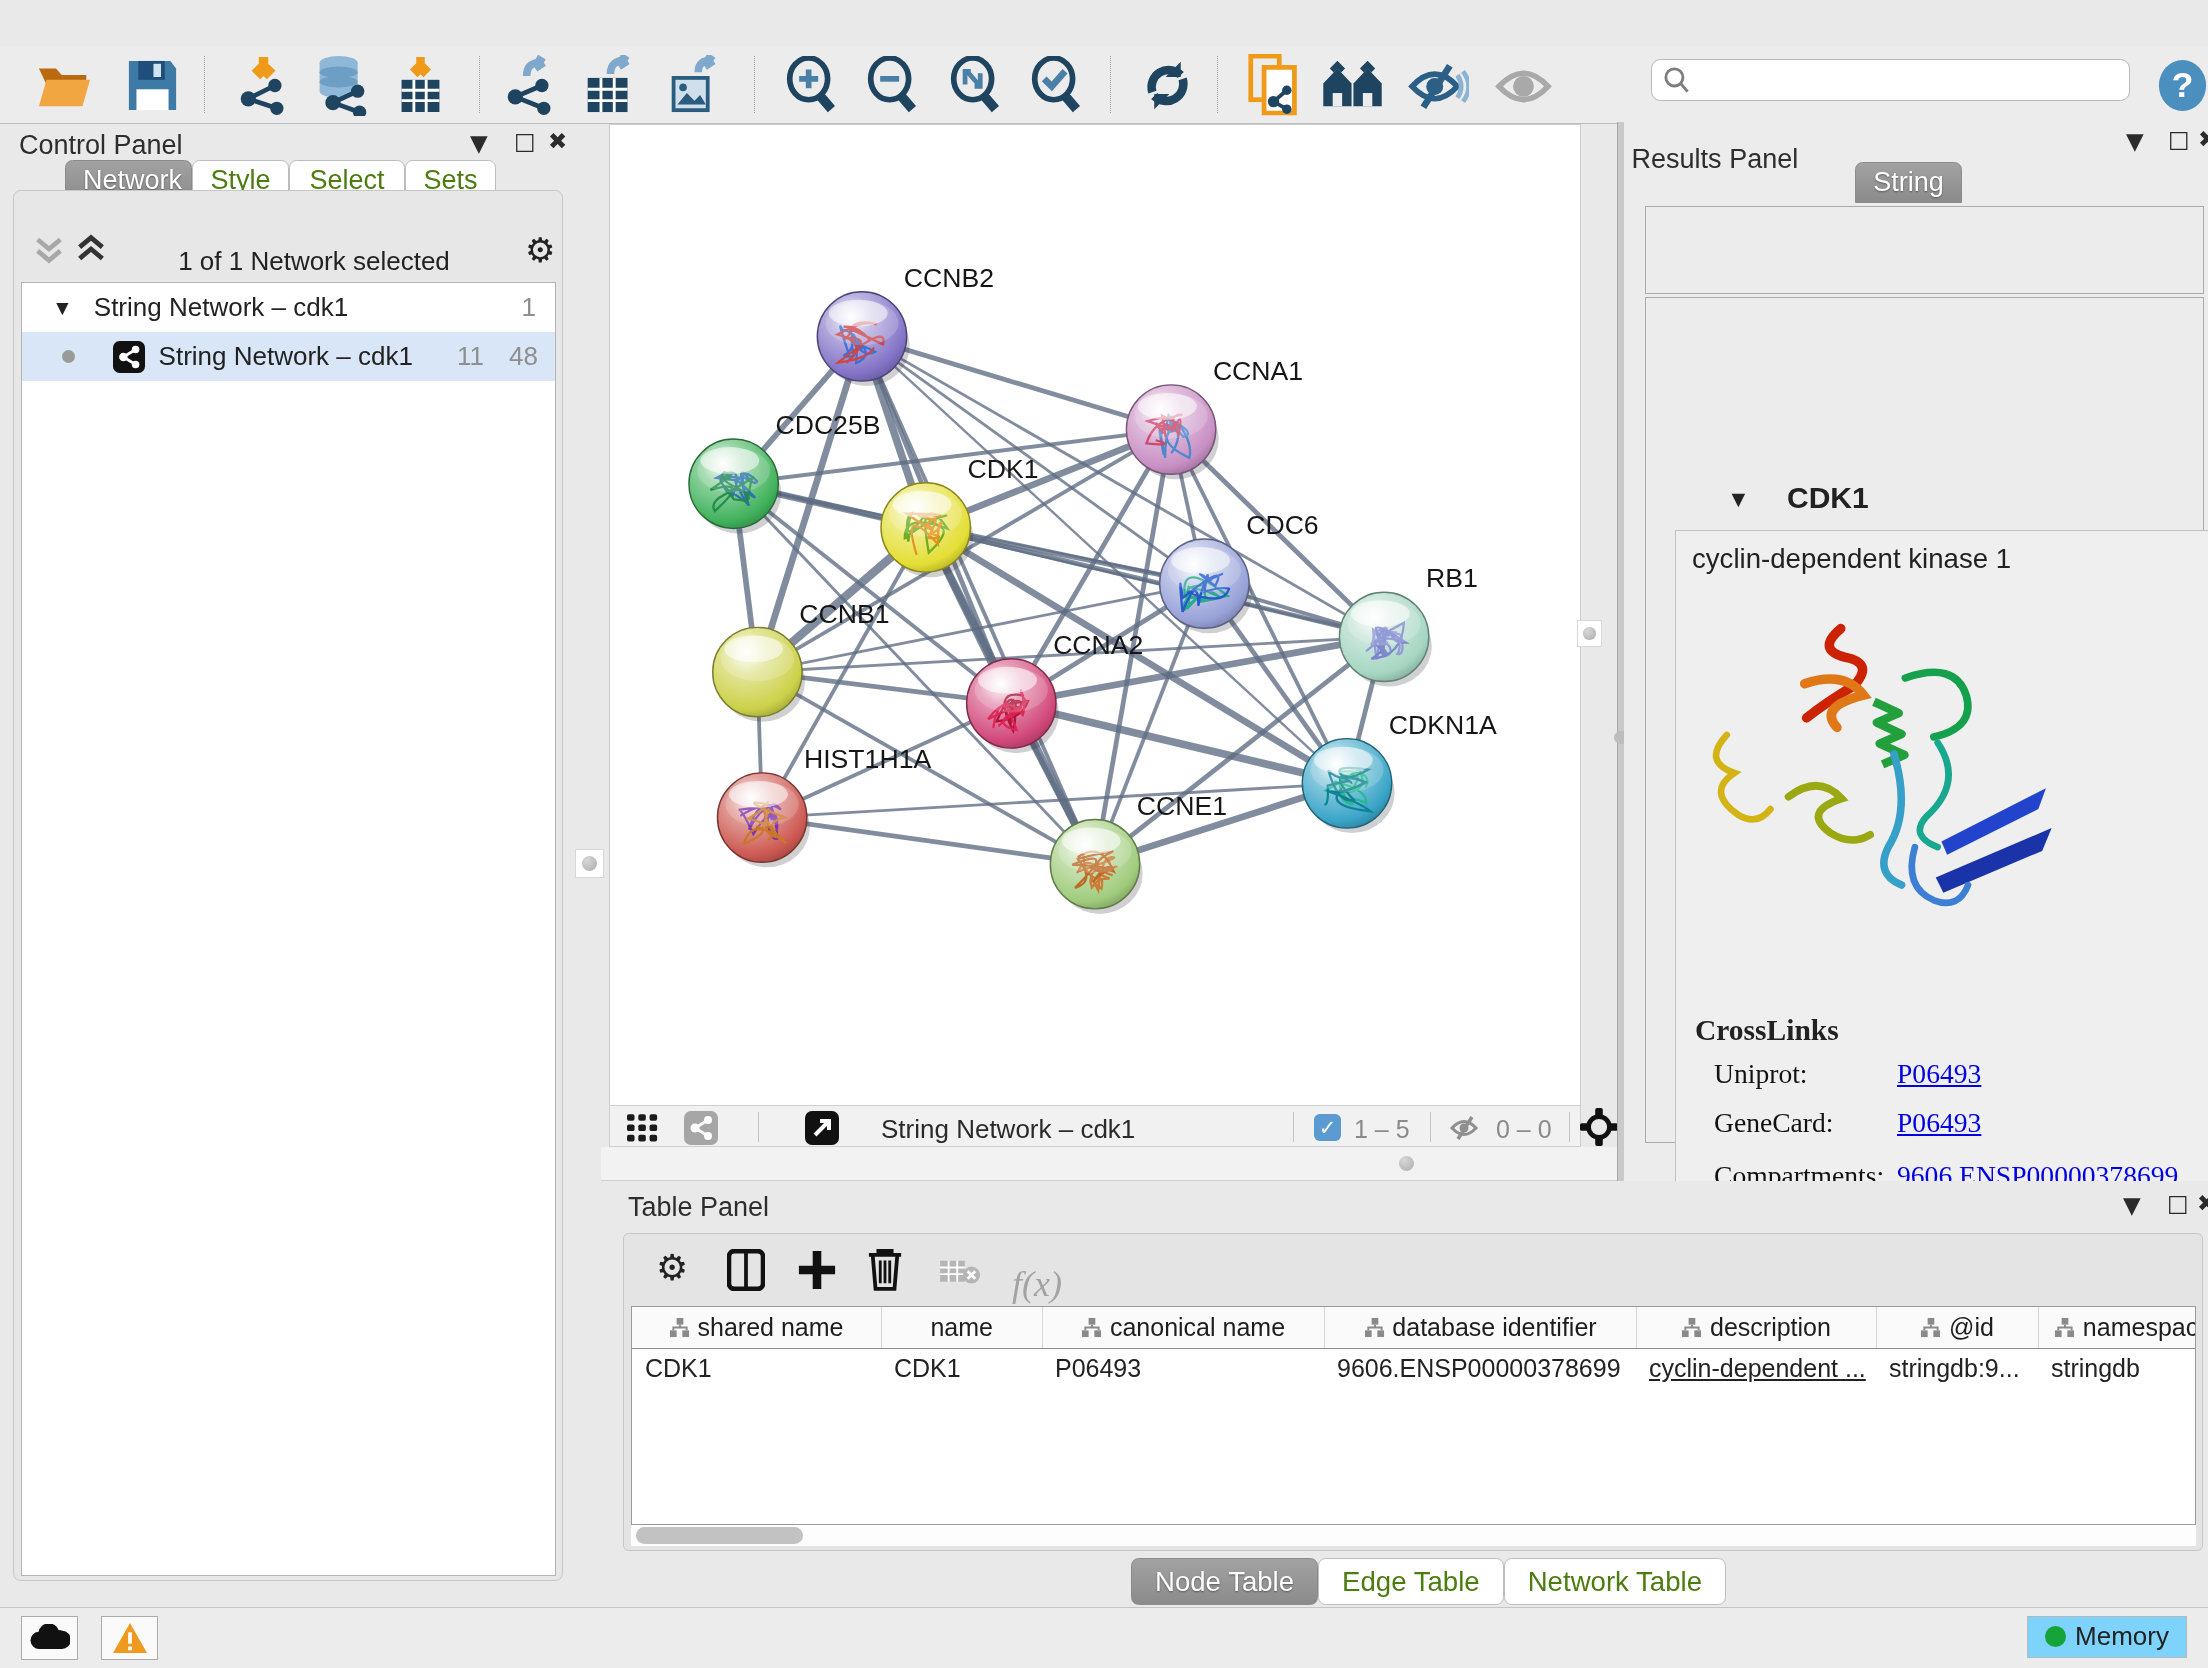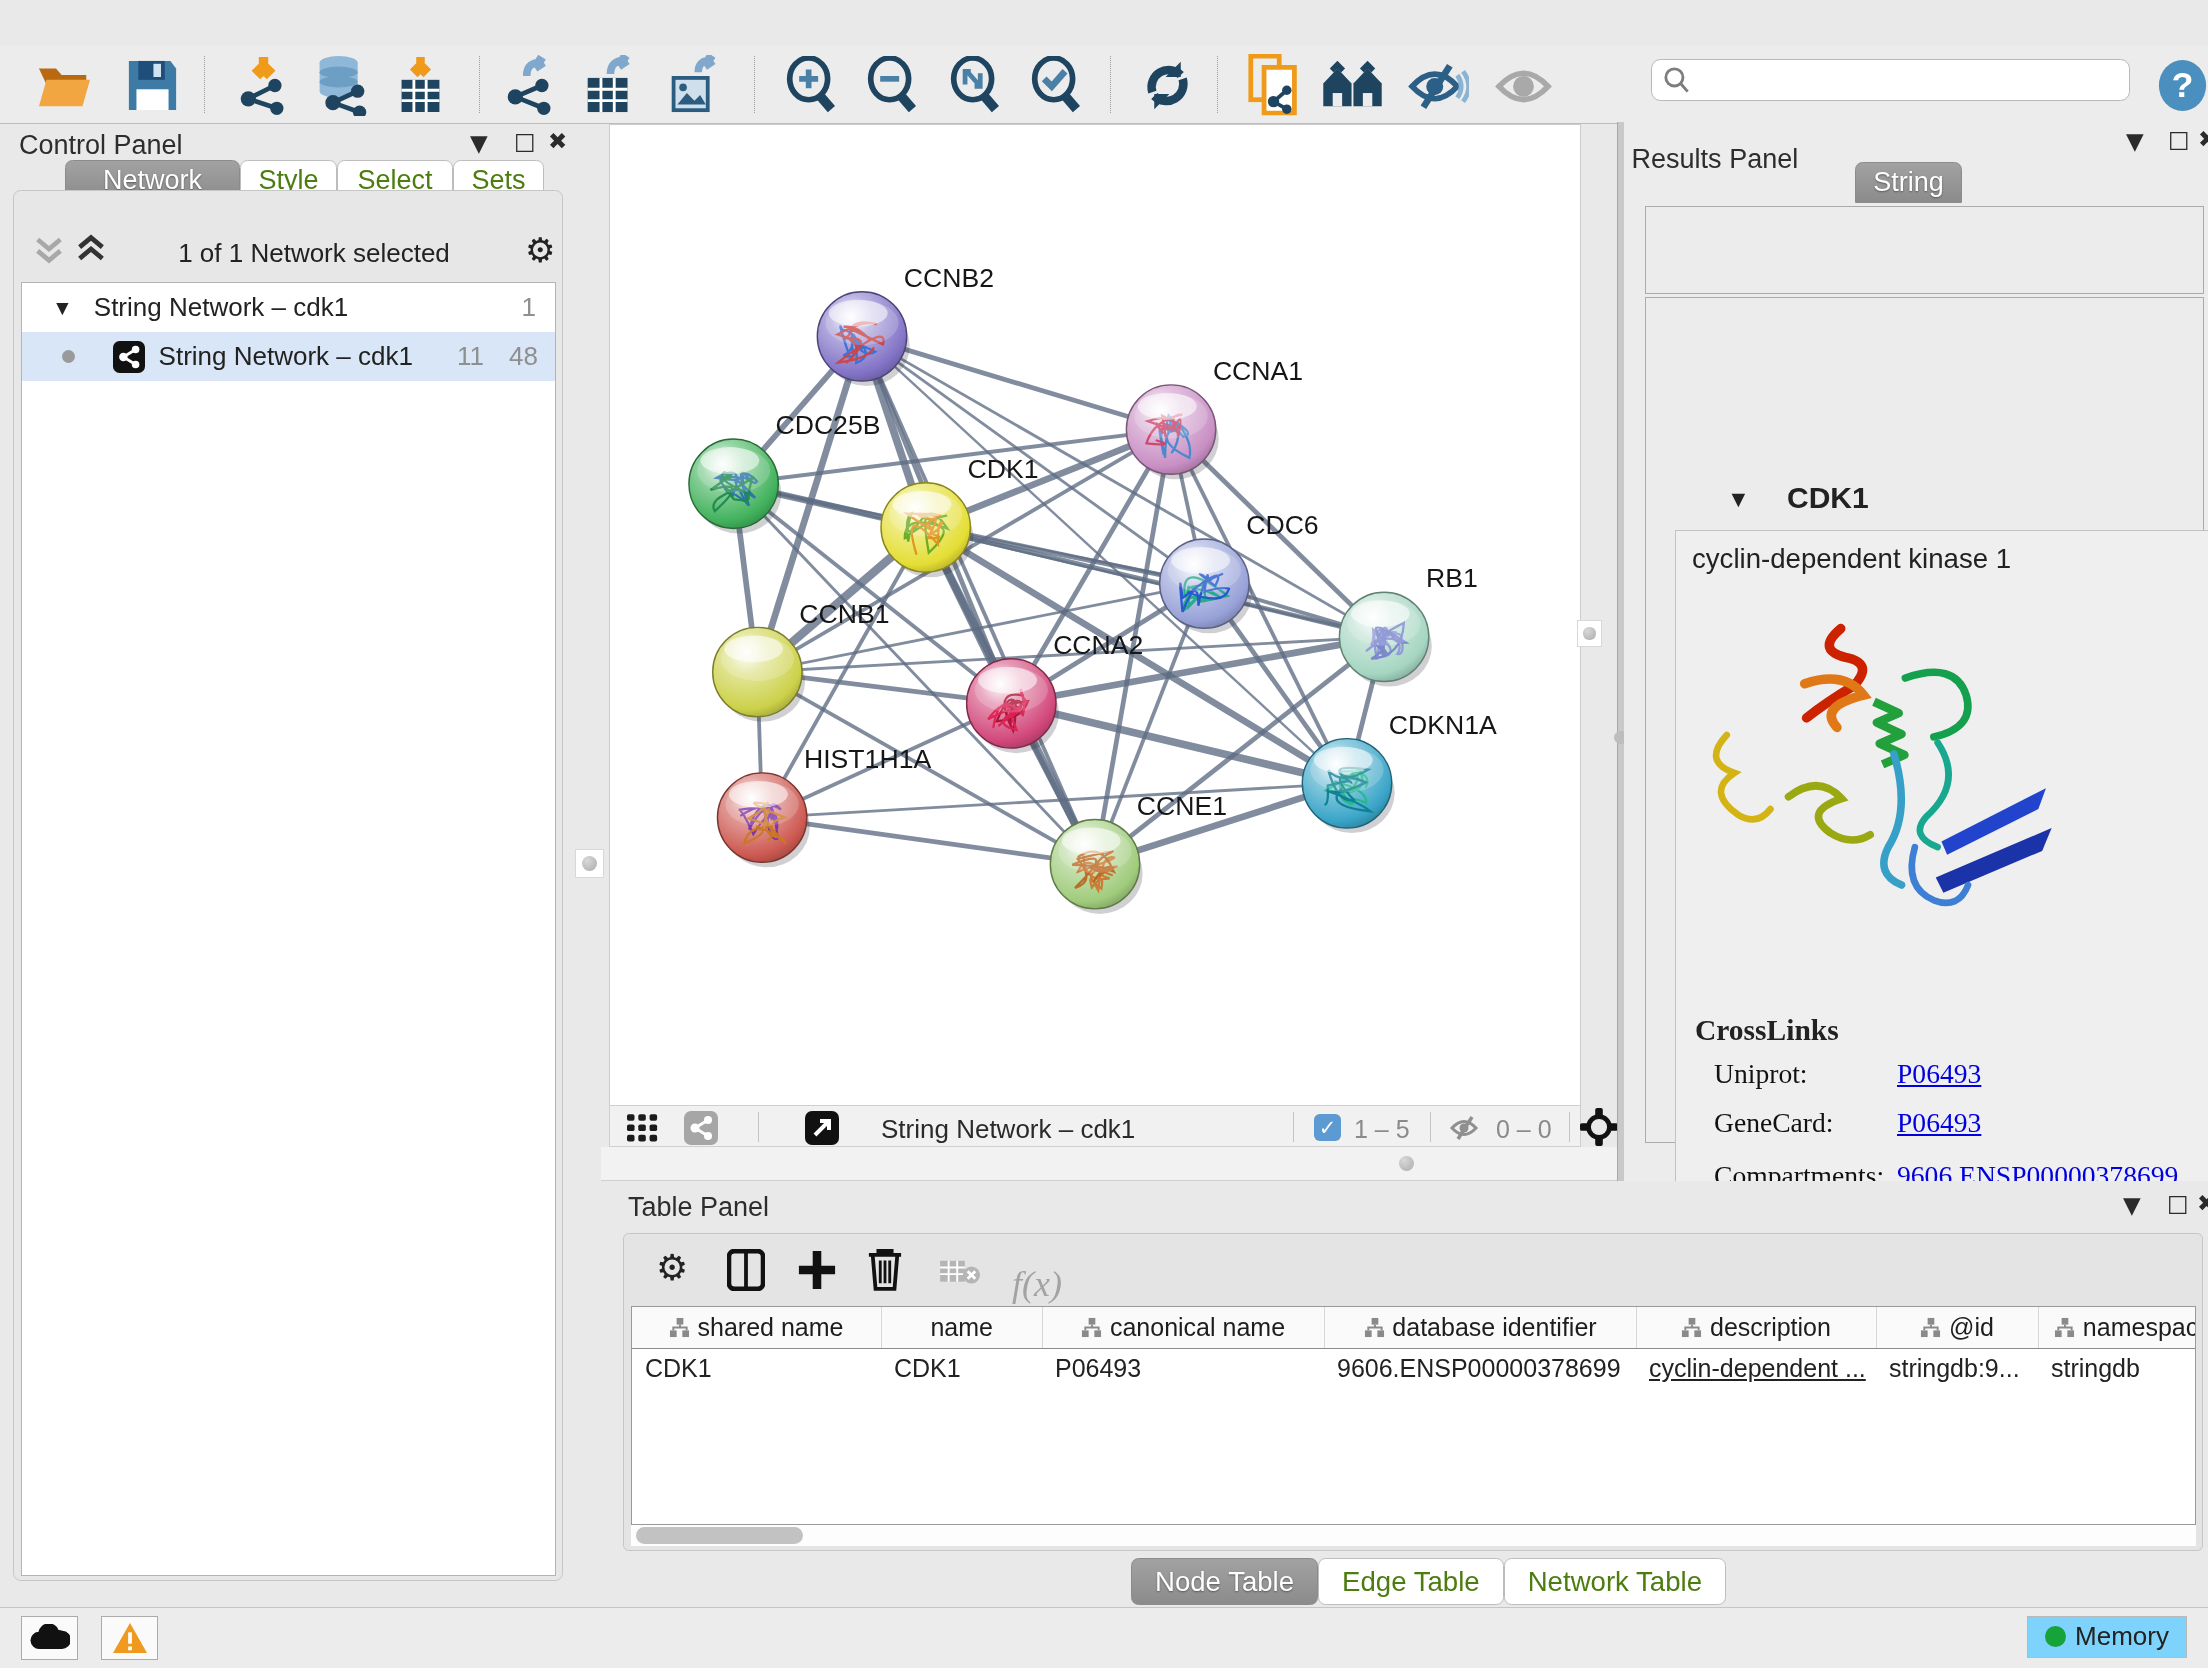--- a/index.html
+++ b/index.html
@@ -265,32 +265,32 @@
     </div>
   </div>
 
   <div class="abs" style="left:0;top:124px;width:601px;height:1484px;background:#e9e9e9">
     <span class="abs panel-title" style="left:19px;top:5.7px">Control Panel</span>
     <span class="abs win-ico" style="left:470px;top:7.6px">▼</span>
     <span class="abs win-ico" style="left:514px;top:5.7px">□</span>
     <span class="abs win-ico" style="left:548px;top:5.7px">✖</span>
 
     <div class="abs" style="left:65px;top:36px">
-      <span class="tab sel" style="width:175px">Network</span><span class="tab" style="width:97px">Style</span><span class="tab" style="width:116px">Select</span><span class="tab" style="width:91px">Sets</span>
+      <span class="tab sel" style="width:127px">Network</span><span class="tab" style="width:97px">Style</span><span class="tab" style="width:116px">Select</span><span class="tab" style="width:91px">Sets</span>
     </div>
   </div>
   <div id="control-box" class="abs"></div>
 
   <svg class="abs" style="left:32px;top:232px" width="34" height="34" viewBox="0 0 36 36">
     <path d="M6 8 l12 10 12-10 M6 20 l12 10 12-10" stroke="#a8a8a8" stroke-width="5" fill="none"></path>
   </svg>
   <svg class="abs" style="left:74px;top:232px" width="34" height="34" viewBox="0 0 36 36">
     <path d="M6 28 l12-10 12 10 M6 16 l12-10 12 10" stroke="#333" stroke-width="5" fill="none"></path>
   </svg>
-  <span class="abs" style="left:124px;top:238px;width:380px;text-align:center;font-size:26px">1 of 1 Network selected</span>
+  <span class="abs" style="left:124px;top:246px;width:380px;text-align:center;font-size:26px">1 of 1 Network selected</span>
   <span class="abs" style="left:525px;top:230px;font-size:34px;font-family:'DejaVu Sans',sans-serif">⚙</span>
 
   <div id="net-list" class="abs">
     <div class="list-row">
       <span style="margin-left:30px;font-size:21px">▼</span>
       <span style="margin-left:21px">String Network – cdk1</span>
       <span class="num" style="margin-left:auto;margin-right:19px">1</span>
     </div>
     <div class="list-row" style="background:#d9e6f7">
       <span style="margin-left:40px;width:13.3px;height:13.3px;border-radius:50%;background:#9a9a9a"></span>

